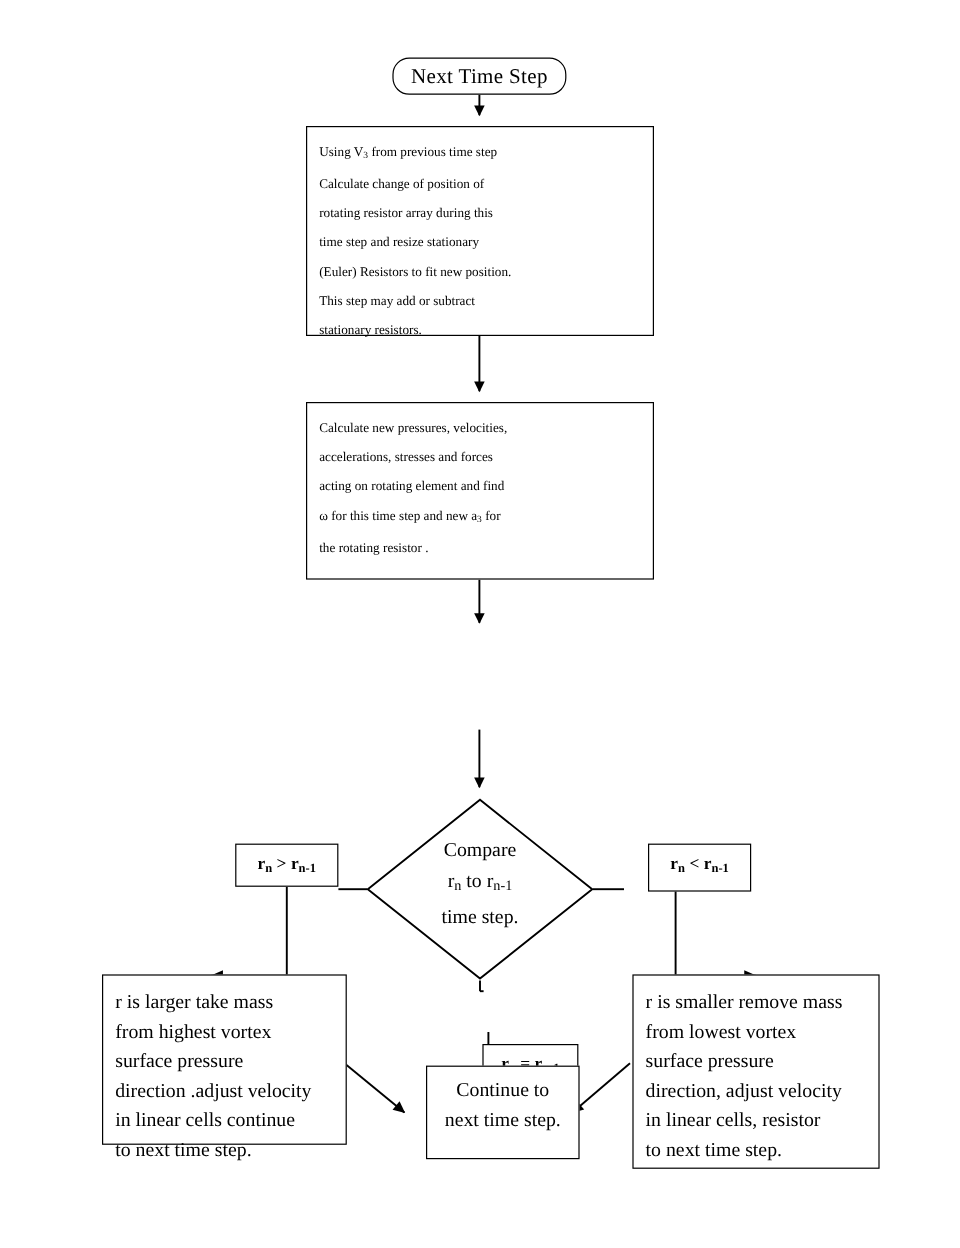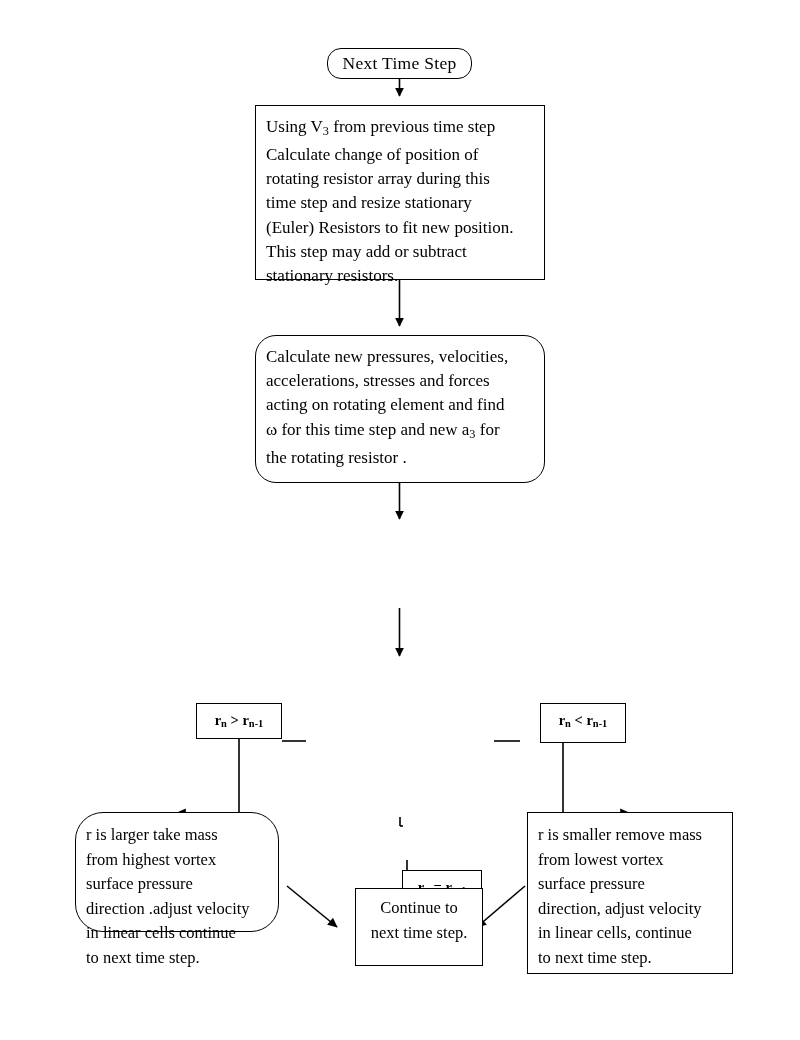--- a/index.html
+++ b/index.html
@@ -50,26 +50,26 @@
   .n-start .txt {
     font-size: 17.5px;
     line-height: 28px;
     letter-spacing: 0.3px;
   }
   
   .n-proc {
     text-align: left;
   }
   .n-proc .txt {
-    font-size: 17px;
+    font-size: 11px;
     line-height: 24.2px;
     padding: 9px 0 0 10px;
   }
   .n-p1 { left: 255px; top: 105px;  width: 290px; height: 175px; }
-  .n-p2 { left: 255px; top: 335px;  width: 290px; height: 148px; border-radius: 21px; }
+  .n-p2 { left: 255px; top: 335px;  width: 290px; height: 148px; }
   .n-p3 { left: 255px; top: 528px;  width: 288px; height: 80px;  }
   
   .n-diamond {
     left: 305px;
     top: 665px;
     width: 190px;
     height: 152px;
     border: none;
     background: transparent;
   }
@@ -93,21 +93,21 @@
   }
   .n-lbl-gt { left: 196px; top: 703px; width: 86px; height: 36px; }
   .n-lbl-lt { left: 540px; top: 703px; width: 86px; height: 40px; }
   .n-lbl-eq { left: 402px; top: 825px; width: 80px; height: 35px; margin-top: 45px; }
   
   .n-res .txt {
     font-size: 16.5px;
     line-height: 24.6px;
     padding: 10px 0 0 10px;
   }
-  .n-res-left  { left: 75px;  top: 812px; width: 204px; height: 120px; border-radius: 28px; }
+  .n-res-left  { left: 85px;  top: 812px; width: 204px; height: 142px; }
   .n-res-right { left: 527px; top: 812px; width: 206px; height: 162px; }
   .n-continue {
     left: 343px;
     top: 888px;
     width: 128px;
     height: 78px;
     text-align: center;
     margin-left: 12px;
   }
   .n-continue .txt {
@@ -173,20 +173,26 @@
 
   <div class="node n-proc n-p1">
     <span class="txt">Using V<sub>3</sub> from previous time step<br>Calculate change of position of<br>rotating resistor array during this<br>time step and resize stationary<br>(Euler) Resistors to fit new position.<br>This step may add or subtract<br>stationary resistors.</span>
   </div>
 
   <div class="node n-proc n-p2">
     <span class="txt">Calculate new pressures, velocities,<br>accelerations, stresses and forces<br>acting on rotating element and find<br>ω for this time step and new  a<sub>3</sub> for<br>the rotating resistor .</span>
   </div>
 
 
+  <div class="node n-diamond">
+    <svg width="190" height="152" viewBox="0 0 190 152">
+      <polygon points="95,1.5 188.5,76 95,150.5 1.5,76" fill="#ffffff" stroke="#000000" stroke-width="1.6"></polygon>
+    </svg>
+    <span class="txt">Compare<br>r<sub>n</sub> to r<sub>n-1</sub><br>time step.</span>
+  </div>
 
   <div class="node n-label n-lbl-gt">
     <span class="txt">r<sub>n</sub> &gt; r<sub>n-1</sub></span>
   </div>
   <div class="node n-label n-lbl-lt">
     <span class="txt">r<sub>n</sub> &lt; r<sub>n-1</sub></span>
   </div>
   <div class="node n-label n-lbl-eq">
     <span class="txt">r<sub>n</sub> = r<sub>n-1</sub></span>
   </div>
@@ -197,21 +203,21 @@
 surface pressure
 direction .adjust velocity
 in linear cells continue
 to next time step.</span>
   </div>
   <div class="node n-res n-res-right">
     <span class="txt">r is smaller remove mass
 from  lowest vortex
 surface pressure
 direction, adjust velocity
-in linear cells, continue
+in linear cells, resistor
 to next time step.</span>
   </div>
 
   <div class="node n-continue">
     <span class="txt">Continue to
 next time step.</span>
   </div>
 
 </div>
 

